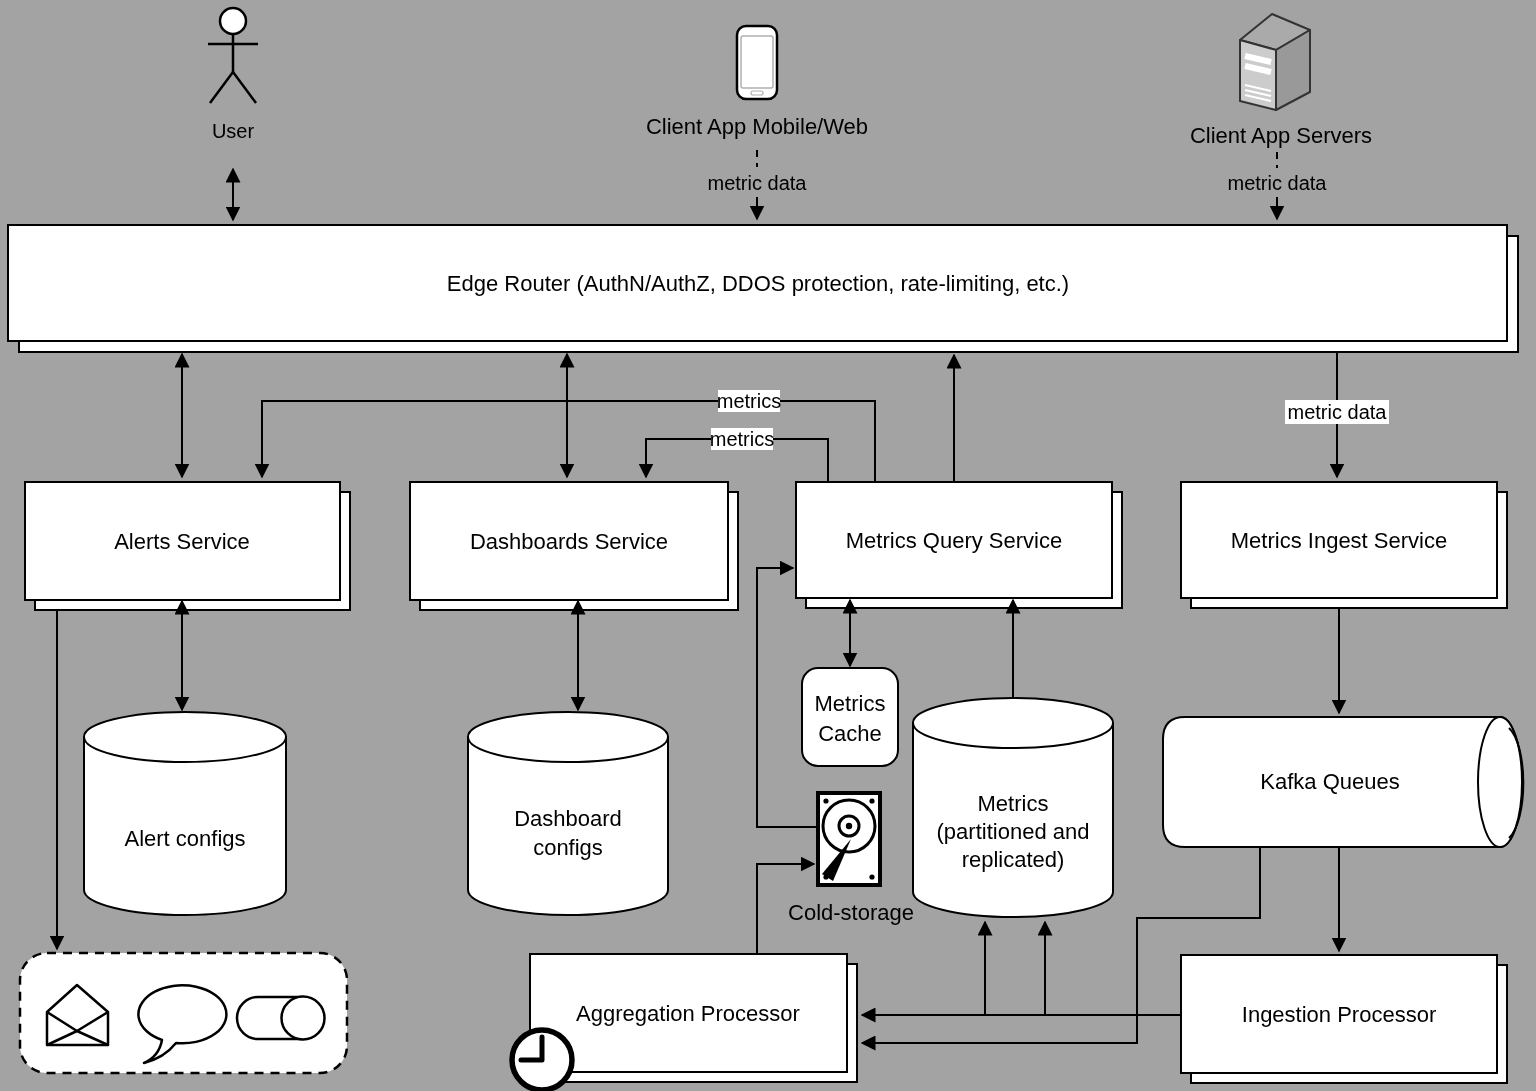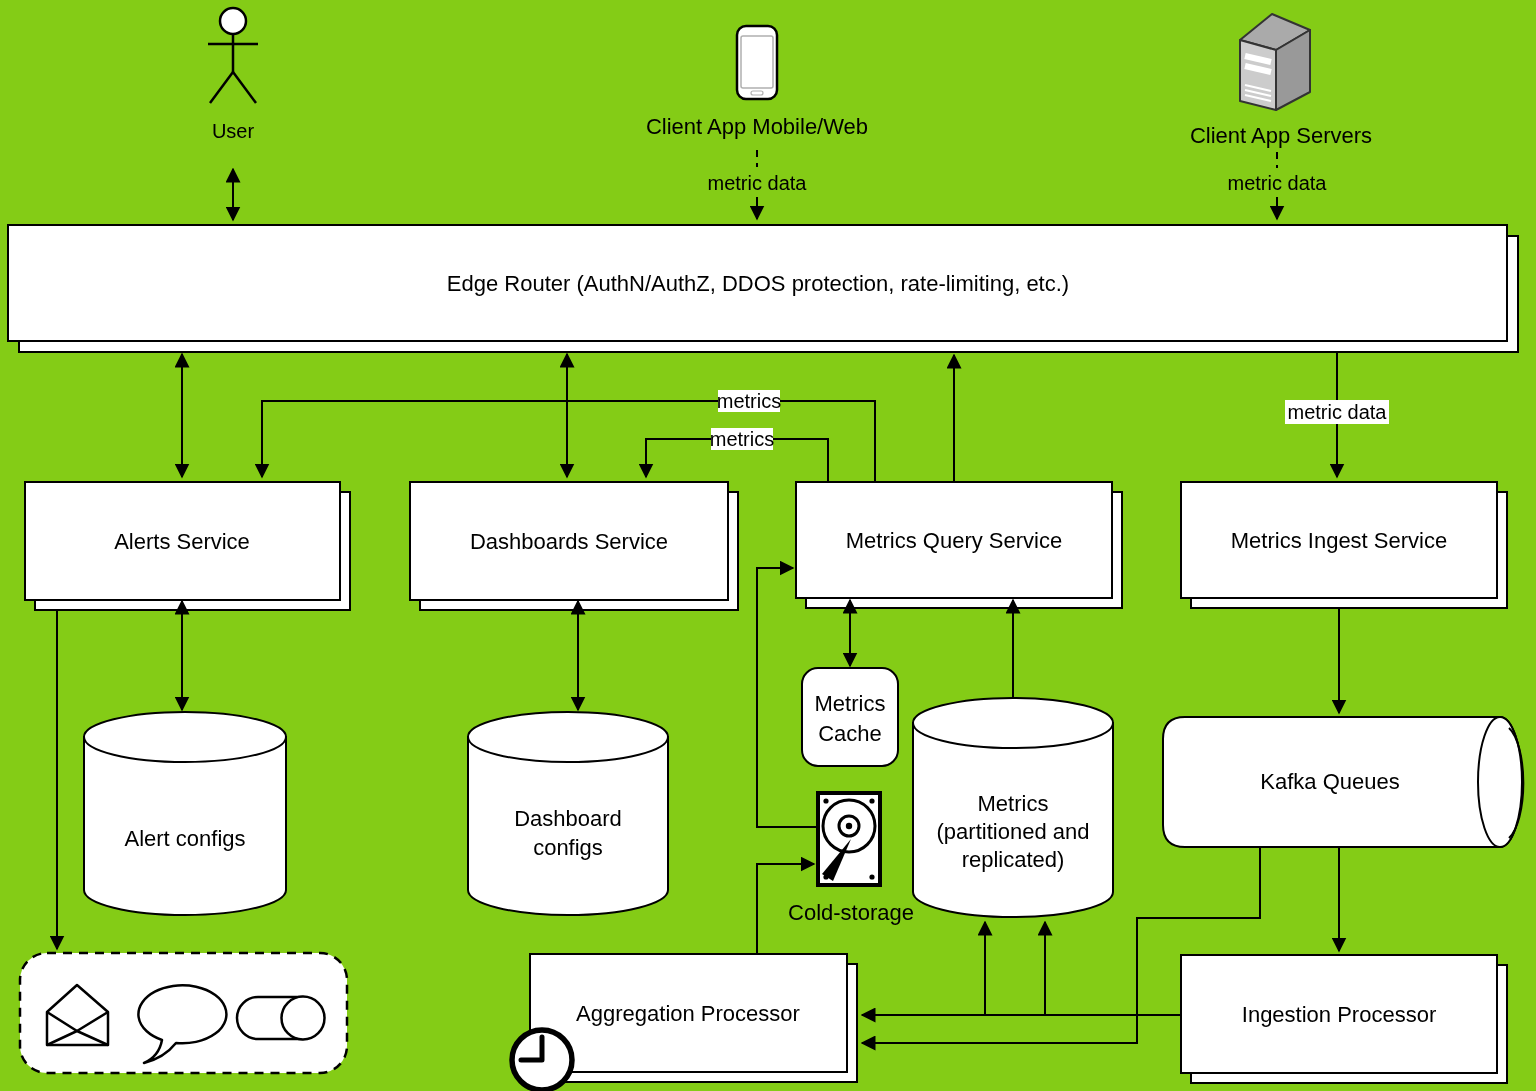--- a/index.html
+++ b/index.html
@@ -1,19 +1,19 @@
 <!DOCTYPE html>
 <html><head>
 <meta charset="utf-8">
 <style>
   html, body { margin: 0; padding: 0; background: #ffffff; }
   .stage {
     width: 1536px; height: 1091px; position: relative;
     font-family: "Liberation Sans", sans-serif;
-    background: #84cc16;
+    background: #a3a3a3;
   }
   svg text {
     font-family: "Liberation Sans", sans-serif;
     text-anchor: middle;
     dominant-baseline: central;
     fill: #000000;
   }
   .node-label { font-size: 22px; }
   .small-label { font-size: 20px; }
   .shape { fill: #ffffff; stroke: #000000; stroke-width: 2; }

